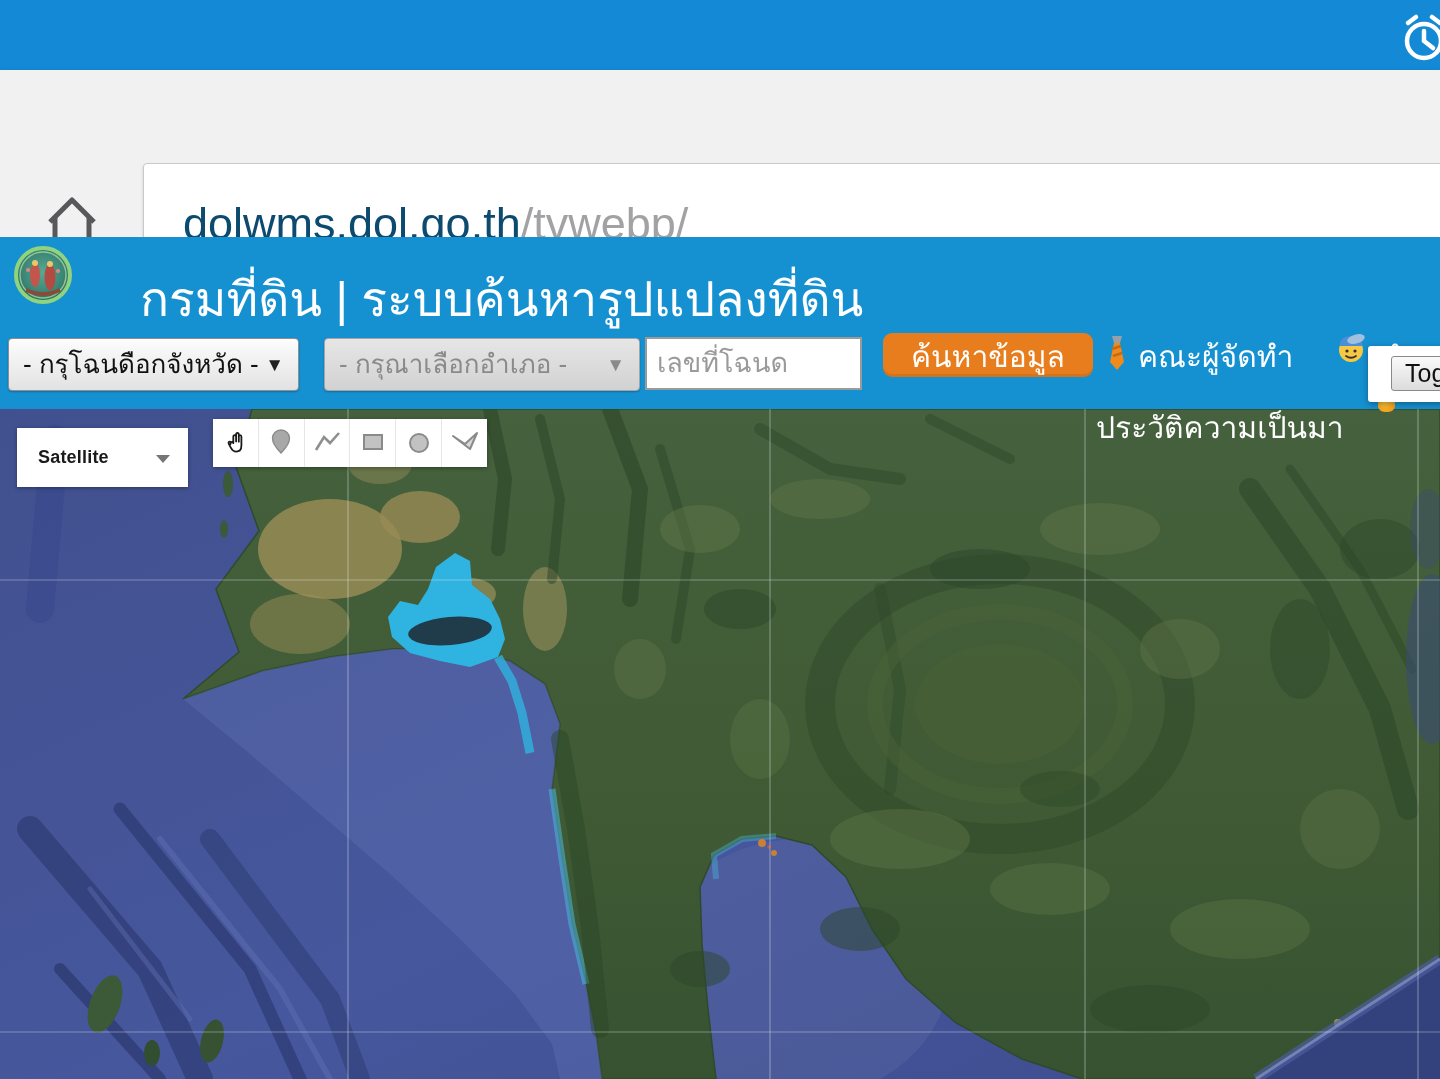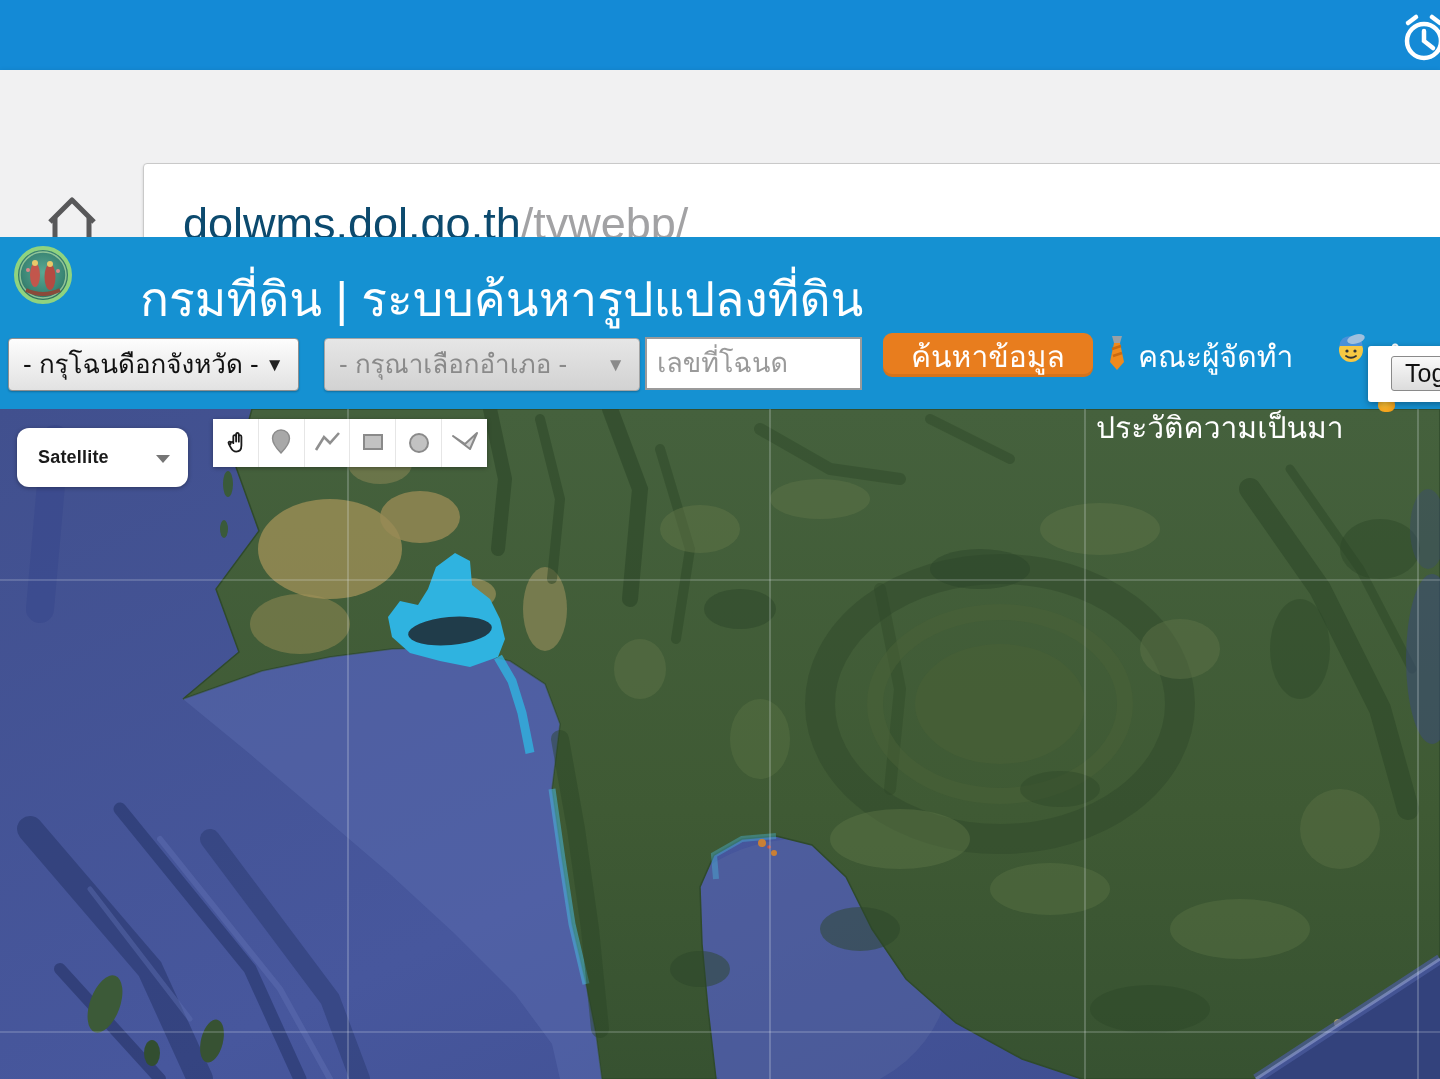--- a/index.html
+++ b/index.html
@@ -59,21 +59,21 @@
                border-radius:3px; box-shadow:0 2px 7px rgba(0,0,0,.35); z-index:3; }
   .tog-btn { position:absolute; left:23px; top:10px; width:110px; height:35px;
              background:linear-gradient(#fafafa,#dcdcdc); border:1px solid #8a8a8a; border-radius:3px;
              font-size:25px; color:#111; text-align:left; padding:0 0 0 13px; cursor:pointer;
              font-family:"Liberation Sans","DejaVu Sans",sans-serif; }
 
   
   .map-area { position:absolute; left:0; top:409px; width:1440px; height:670px; background:#44549a; cursor:grab; }
   .map-area svg.basemap { position:absolute; left:0; top:0; }
 
-  .layer-ctl { position:absolute; left:17px; top:19px; width:171px; height:59px; background:#fff; border-radius:12px;
+  .layer-ctl { position:absolute; left:17px; top:19px; width:171px; height:59px; background:#fff; border-radius:0;
                box-shadow:0 1px 4px rgba(0,0,0,.35); font-size:18px; color:#1a1a1a; line-height:59px;
                padding-left:21px; cursor:pointer; font-weight:bold; letter-spacing:.2px; }
   .layer-ctl .tri { position:absolute; right:18px; top:27px; width:0; height:0;
                     border-left:7px solid transparent; border-right:7px solid transparent;
                     border-top:8px solid #757575; }
 
   .draw-bar { position:absolute; left:213px; top:10px; width:274px; height:48px; background:#fff; border-radius:2px;
               box-shadow:0 1px 4px rgba(0,0,0,.35); display:flex; }
   .tool { flex:1 1 0; display:flex; align-items:center; justify-content:center; border-right:1px solid #e6e6e6;
           cursor:pointer; background:#fff; border-top:none; border-bottom:none; border-left:none; }

